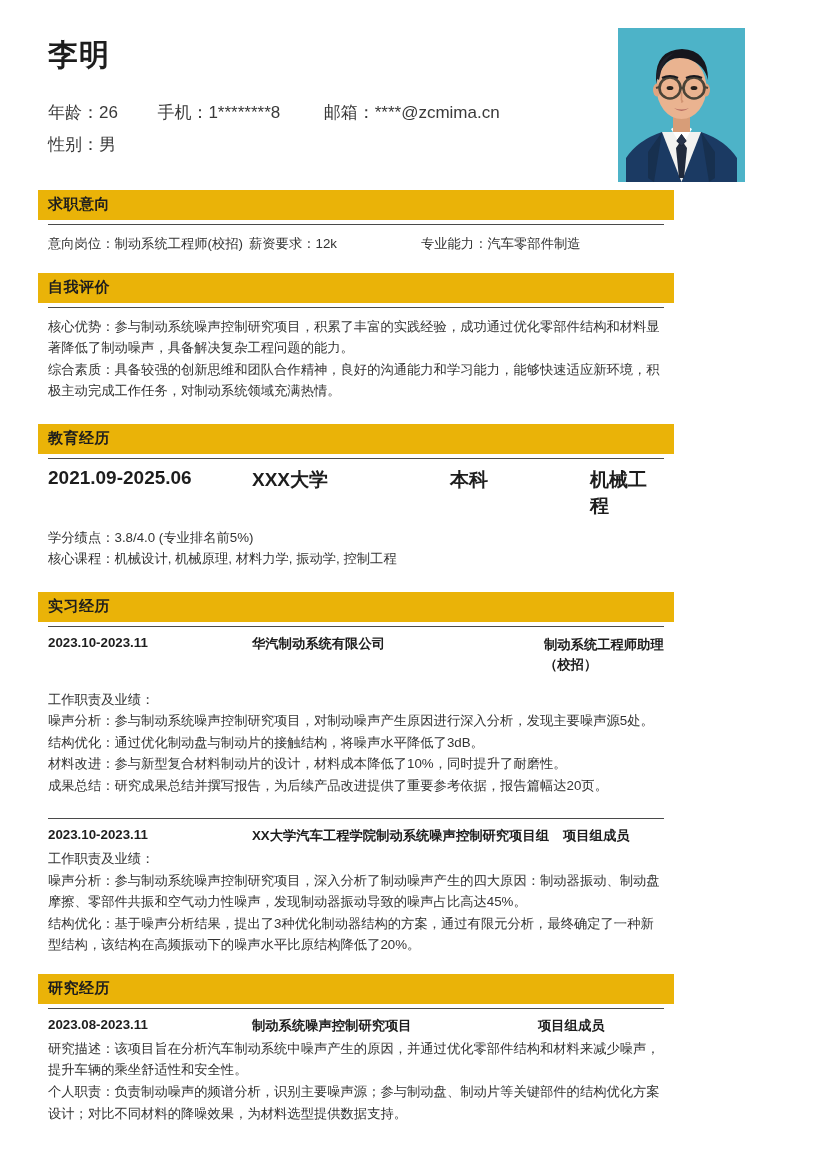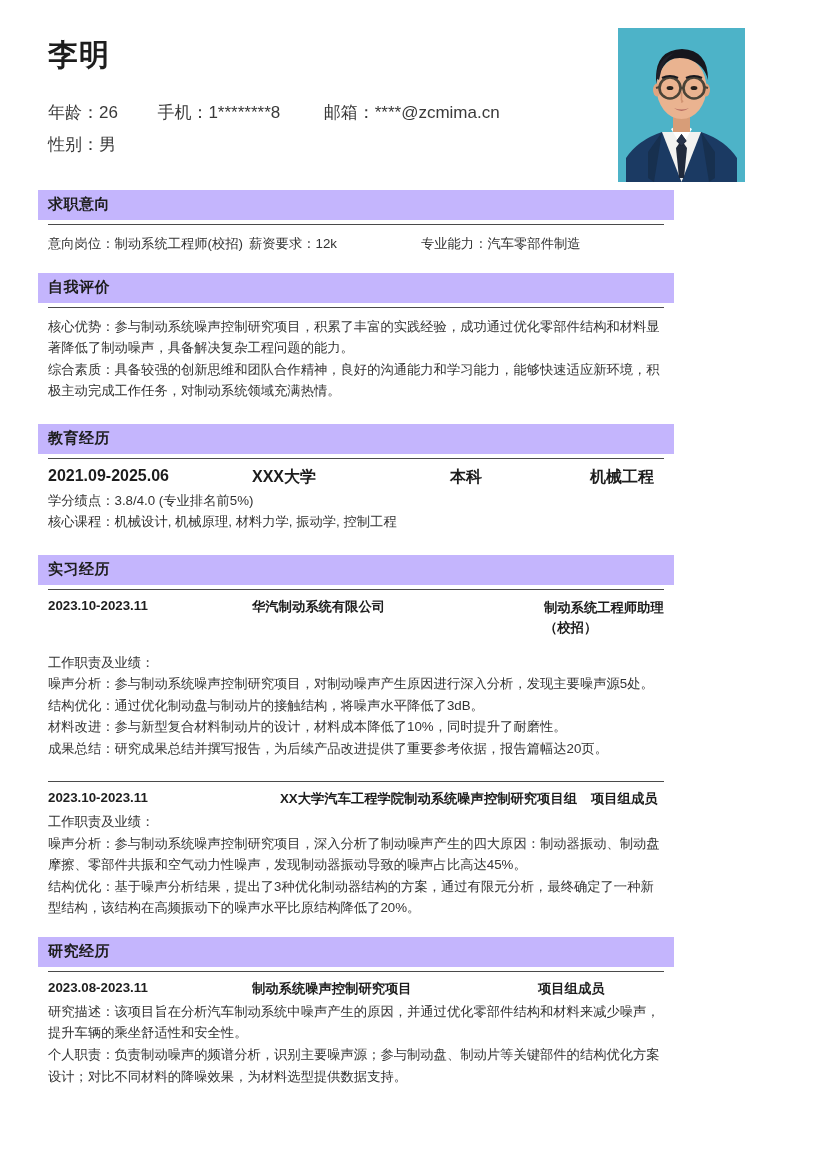--- a/index.html
+++ b/index.html
@@ -64,21 +64,21 @@
     overflow: hidden;
     background: #4db3c8;
   }
   .photo svg { display: block; width: 100%; height: 100%; }
 
   
   .section { padding: 0 48px; }
 
   .sec-head {
     position: relative;
-    background: #c4b5fd;
+    background: #eab308;
     padding: 5px 10px 6px 10px;
     margin-left: -10px;
     margin-right: -10px;
   }
   .sec-head-title {
     font-size: 15px;
     font-weight: bold;
     color: #1d1d1d;
     letter-spacing: 0.5px;
   }
@@ -93,24 +93,24 @@
     font-size: 13.3px;
     line-height: 1.62;
     color: #333333;
     text-align: left;
   }
 
   
   .entry-row {
     display: flex;
     align-items: flex-start;
-    font-size: 16px;
-    font-weight: bold;
-    color: #1d1d1d;
-    margin-bottom: 2px;
+    font-size: 19px;
+    font-weight: bold;
+    color: #1d1d1d;
+    margin-bottom: 8px;
   }
   .col-date  { width: 204px; flex: 0 0 204px; }
   .col-org   { width: 198px; flex: 0 0 198px; }
   .col-deg   { width: 140px; flex: 0 0 140px; }
   .col-major { flex: 1 1 auto; }
 
   .edu-sub {
     font-size: 13.3px;
     line-height: 1.62;
     color: #333333;
@@ -131,21 +131,21 @@
 
   .practice-row {
     display: flex;
     align-items: flex-start;
     font-size: 13.3px;
     font-weight: bold;
     color: #1d1d1d;
     margin-bottom: 3px;
   }
   .pr-date { width: 204px; flex: 0 0 204px; }
-  .pr-proj { flex: 0 0 auto; margin-left: 28px; }
+  .pr-proj { flex: 0 0 auto; }
   .pr-role { margin-left: 14px; flex: 0 0 auto; }
 
   .research-row {
     display: flex;
     align-items: flex-start;
     font-size: 13.3px;
     font-weight: bold;
     color: #1d1d1d;
     margin-bottom: 3px;
   }

